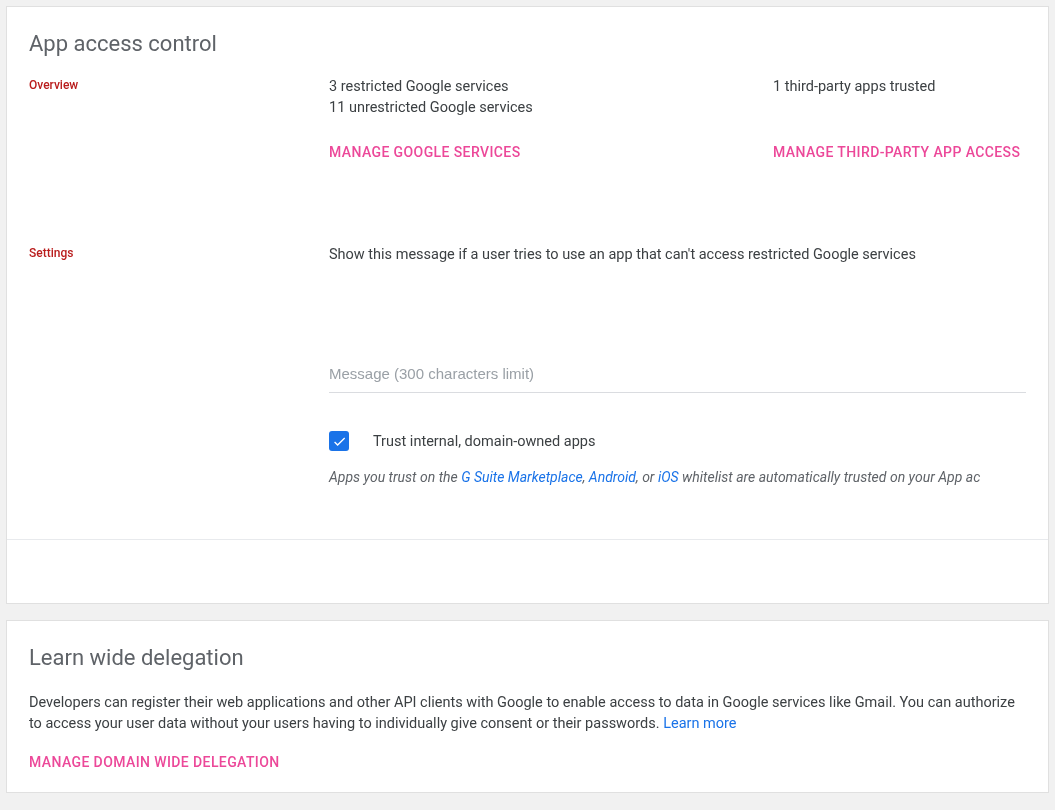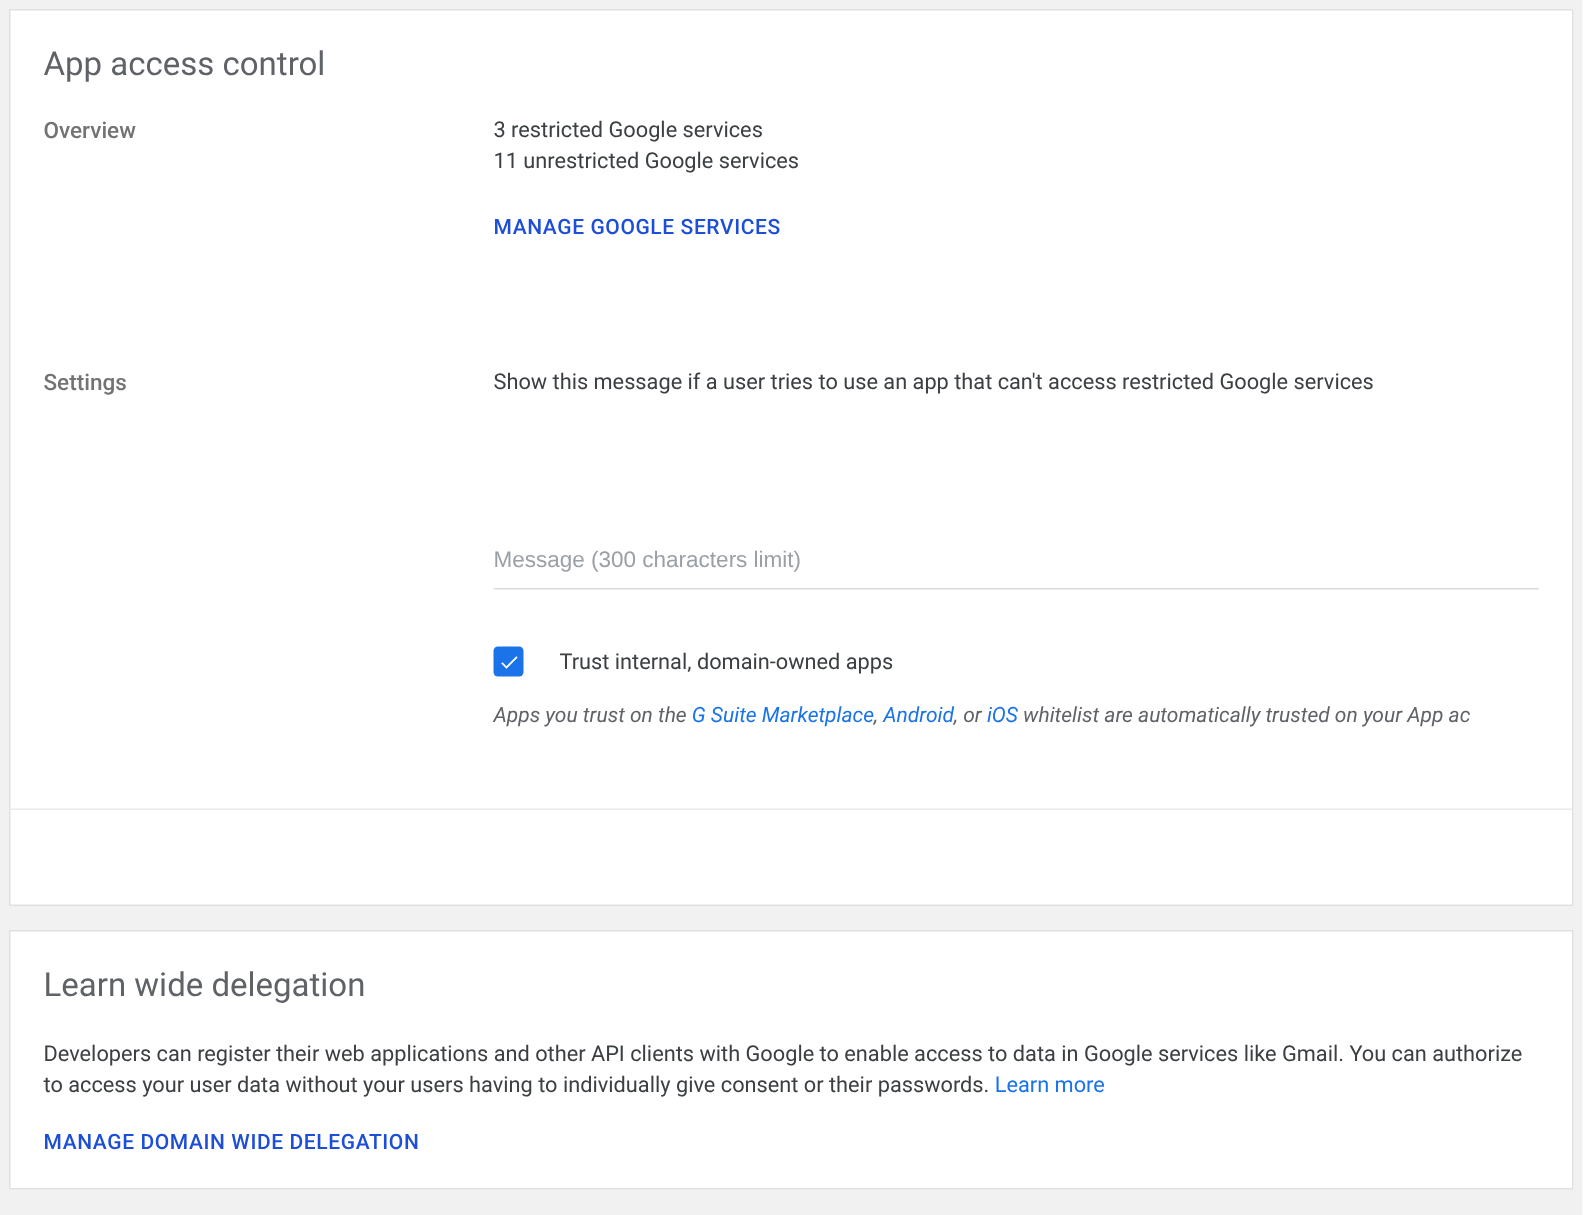--- a/index.html
+++ b/index.html
@@ -27,37 +27,37 @@
       margin-bottom: 22px;
     }
     .subtitle {
       color: #3c4043;
       font-size: 14.5px;
       line-height: 1.45;
       margin-bottom: 20px;
     }
     a, .link { color: #1a73e8; text-decoration: none; cursor: pointer; }
     .action-link {
-      color: #1d4ed8;
+      color: #ec4899;
       font-weight: 500;
       letter-spacing: .4px;
       font-size: 14px;
       cursor: pointer;
       text-align: right;
     }
     .row {
       display: flex;
     }
     .label-col { width: 300px; flex-shrink: 0; }
     .mid-col   { width: 444px; flex-shrink: 0; }
     .right-col { flex: 1; }
     .section-label {
       font-weight: 500;
-      font-size: 15px;
-      color: #737373;
+      font-size: 12px;
+      color: #b91c1c;
     }
     .stat-line { font-size: 14.5px; margin-bottom: 4px; }
     .manage-row { margin-top: 28px; }
     .settings-block { margin-top: 86px; }
     .settings-desc { font-size: 14.5px; }
     .input-wrap { margin-top: 96px; }
     .msg-input {
       width: 100%;
       border: none;
       border-bottom: 1px solid #dadce0;
@@ -108,20 +108,27 @@
       <div class="label-col">
         <div class="section-label">Overview</div>
       </div>
       <div class="mid-col">
         <div class="stat-line">3 restricted Google services</div>
         <div class="stat-line">11 unrestricted Google services</div>
         <div class="manage-row">
           <span class="action-link">MANAGE GOOGLE SERVICES</span>
         </div>
       </div>
+      <div class="right-col">
+        <div class="stat-line">1 third-party apps trusted</div>
+        <div class="stat-line">&nbsp;</div>
+        <div class="manage-row">
+          <span class="action-link">MANAGE THIRD-PARTY APP ACCESS</span>
+        </div>
+      </div>
     </div>
 
     <div class="row settings-block">
       <div class="label-col">
         <div class="section-label">Settings</div>
       </div>
       <div style="flex:1; min-width:0;">
         <div class="settings-desc">Show this message if a user tries to use an app that can't access restricted Google services</div>
         <div class="input-wrap">
           <input class="msg-input" type="text" placeholder="Message (300 characters limit)" style="">

